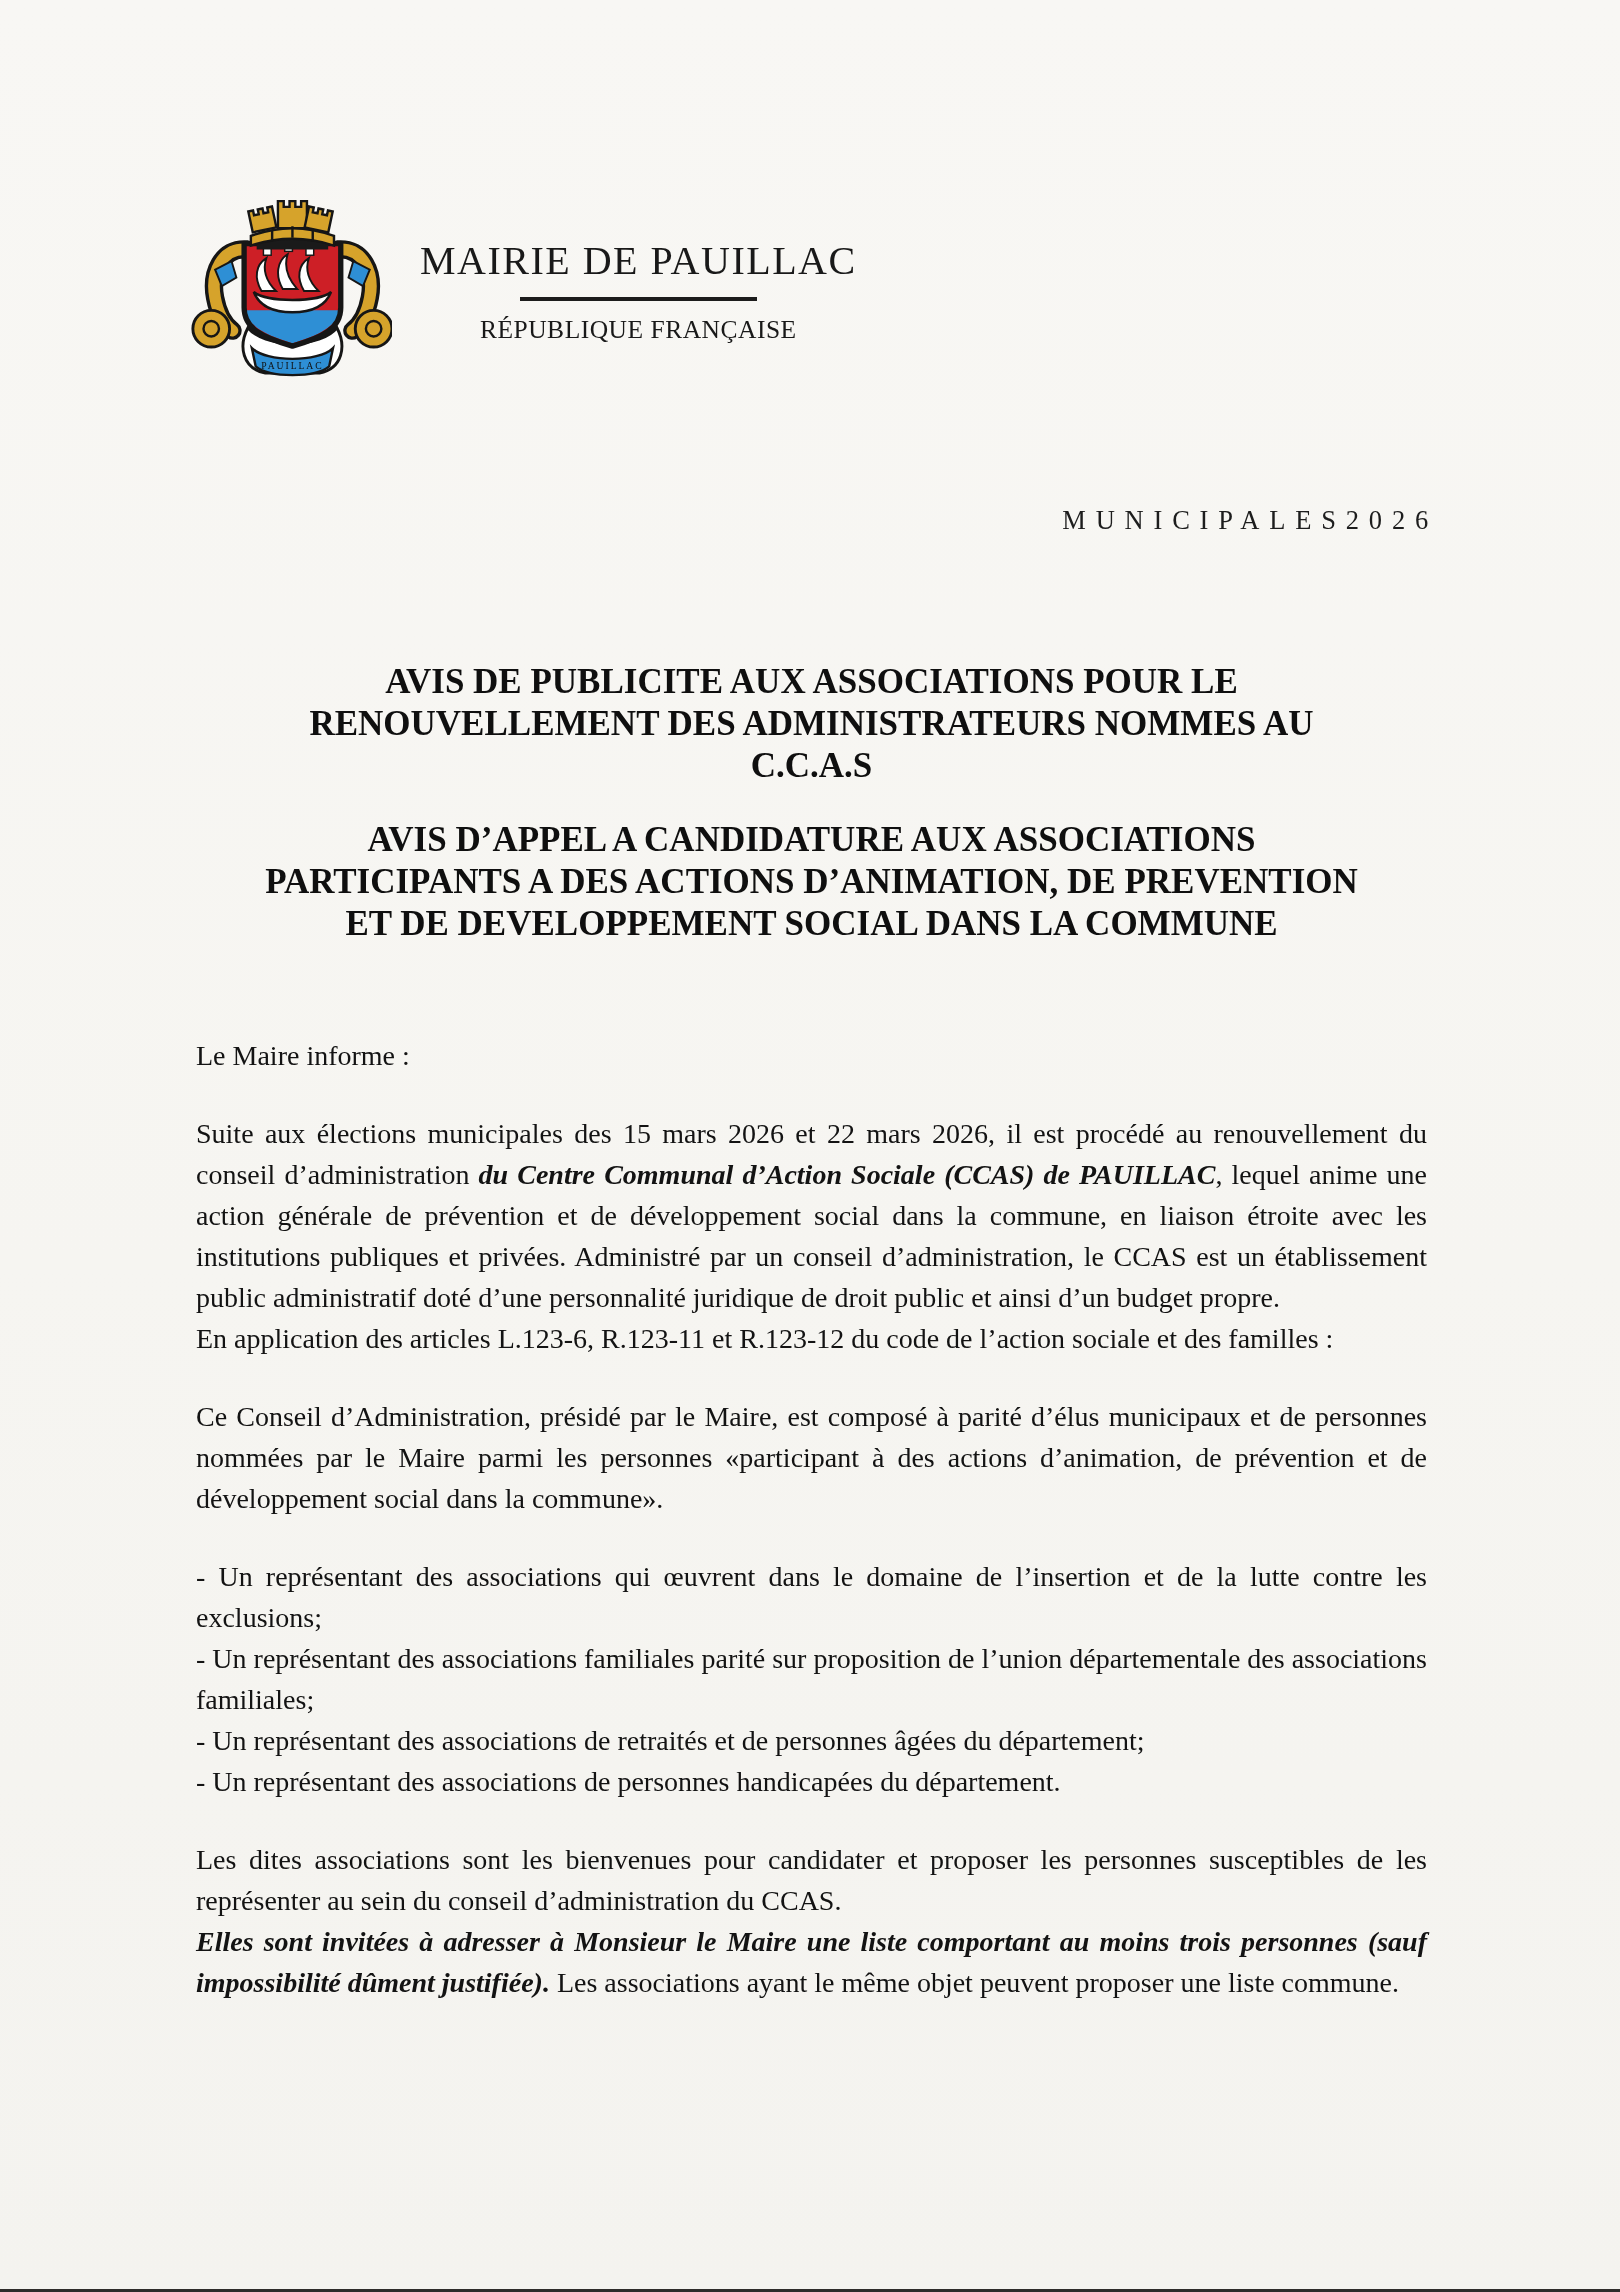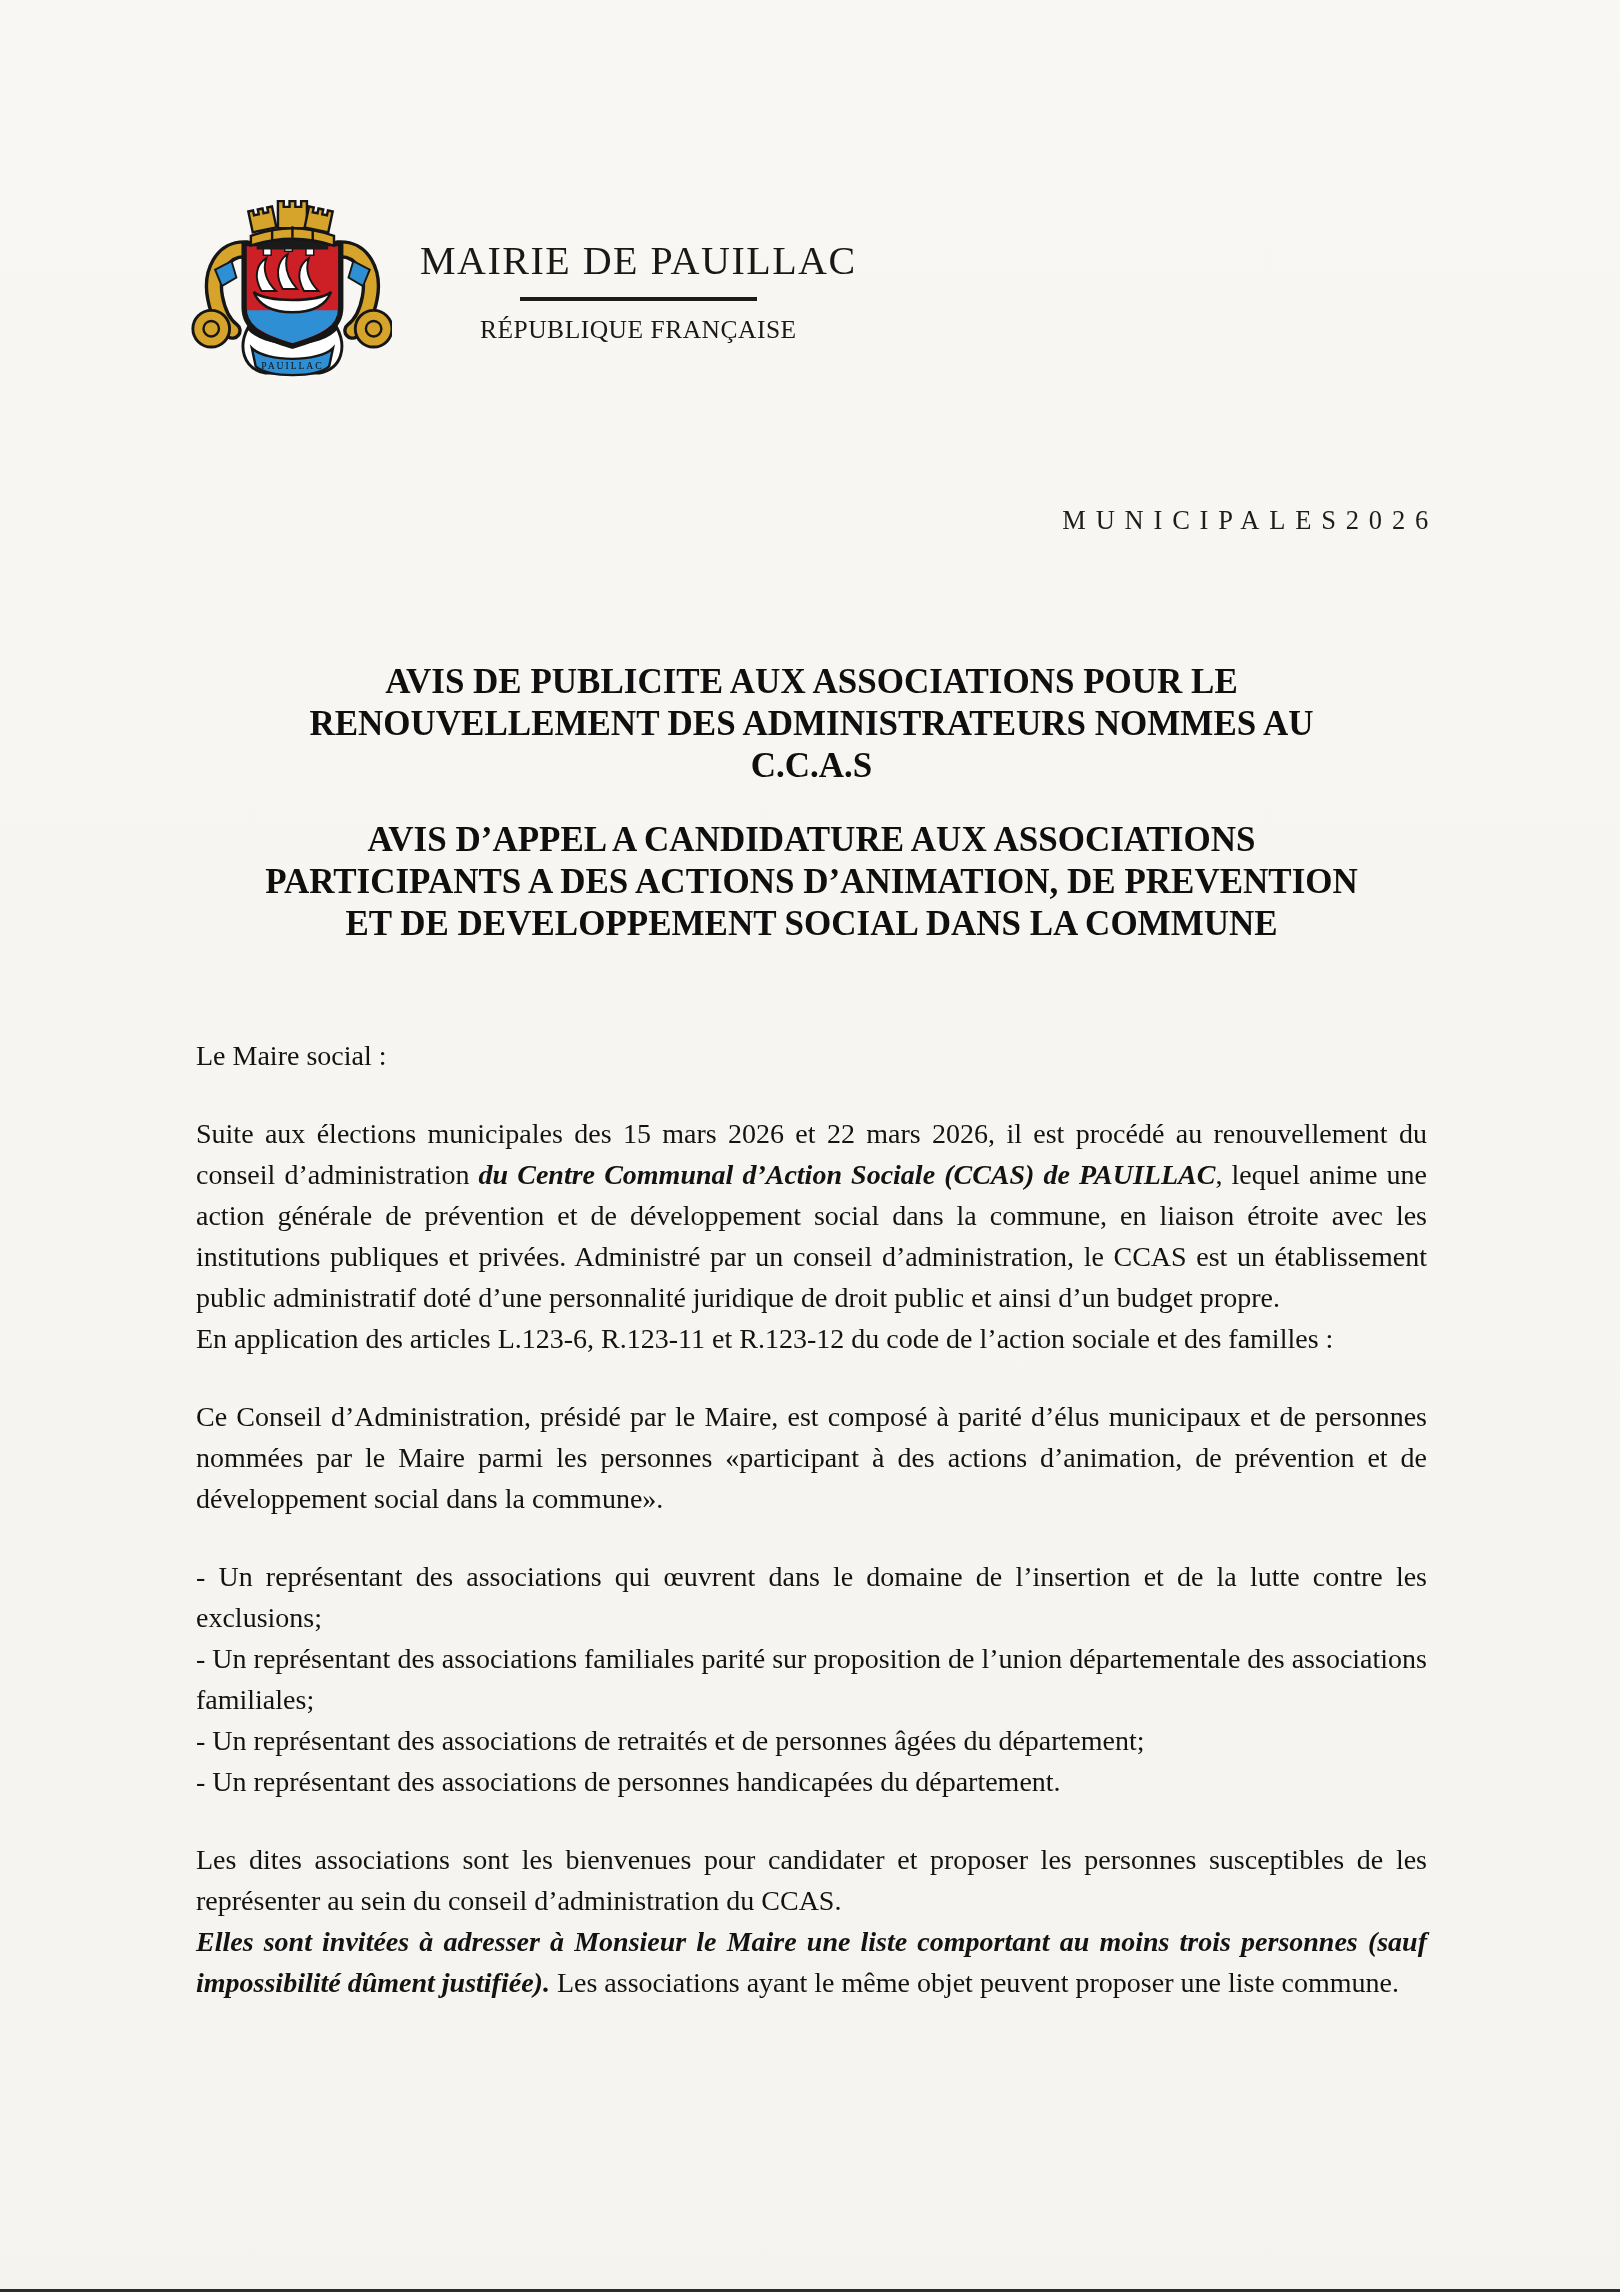--- a/index.html
+++ b/index.html
@@ -119,21 +119,21 @@
   </div>
 
   <div class="title secondary">
     <div>AVIS D’APPEL A CANDIDATURE AUX ASSOCIATIONS</div>
     <div>PARTICIPANTS A DES ACTIONS D’ANIMATION, DE PREVENTION</div>
     <div>ET DE DEVELOPPEMENT SOCIAL DANS LA COMMUNE</div>
   </div>
 
   <div class="content">
 
-    <p>Le Maire social :</p>
+    <p>Le Maire informe :</p>
 
     <p class="mt"><span>Suite aux élections municipales des 15 mars 2026 et 22 mars 2026, il est procédé au renouvellement du conseil d’administration </span><span class="em-strong">du Centre Communal d’Action Sociale (CCAS) de PAUILLAC</span><span>, lequel anime une action générale de prévention et de développement social dans la commune, en liaison étroite avec les institutions publiques et privées. Administré par un conseil d’administration, le CCAS est un établissement public administratif doté d’une personnalité juridique de droit public et ainsi d’un budget propre.</span></p>
 
     <p>En application des articles L.123-6, R.123-11 et R.123-12 du code de l’action sociale et des familles :</p>
 
     <p class="mt">Ce Conseil d’Administration, présidé par le Maire, est composé à parité d’élus municipaux et de personnes nommées par le Maire parmi les personnes «participant à des actions d’animation, de prévention et de développement social dans la commune».</p>
 
 
     <div class="mt">
       <p>- Un représentant des associations qui œuvrent dans le domaine de l’insertion et de la lutte contre les exclusions;</p>

